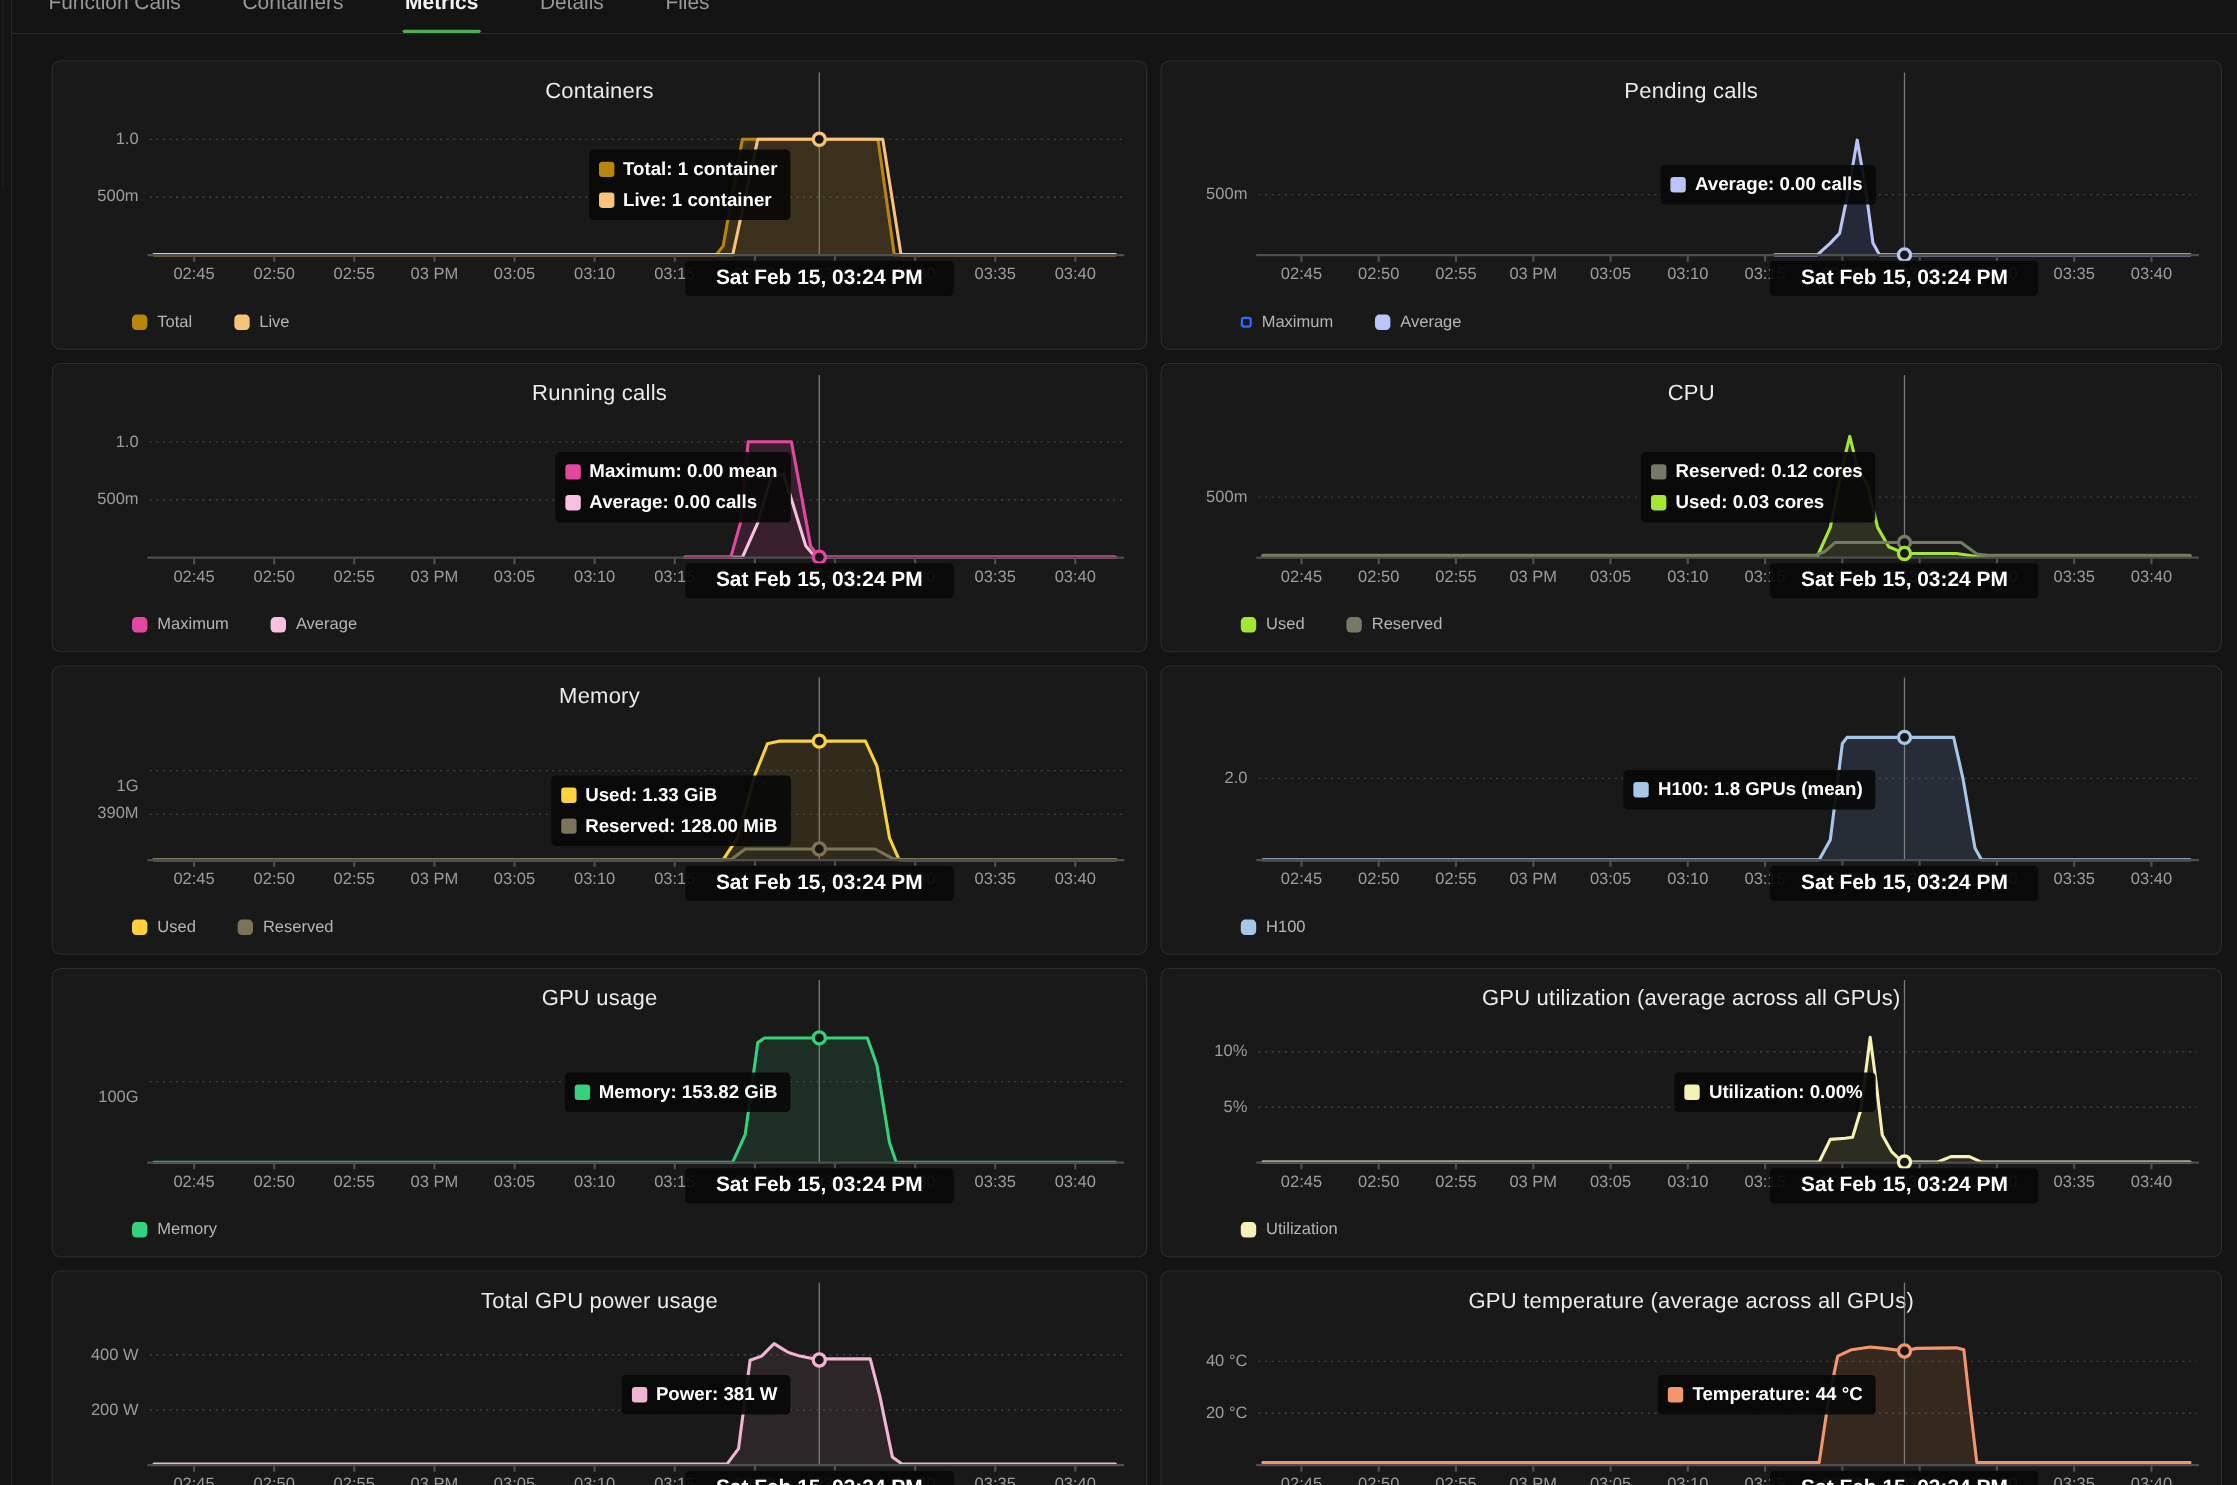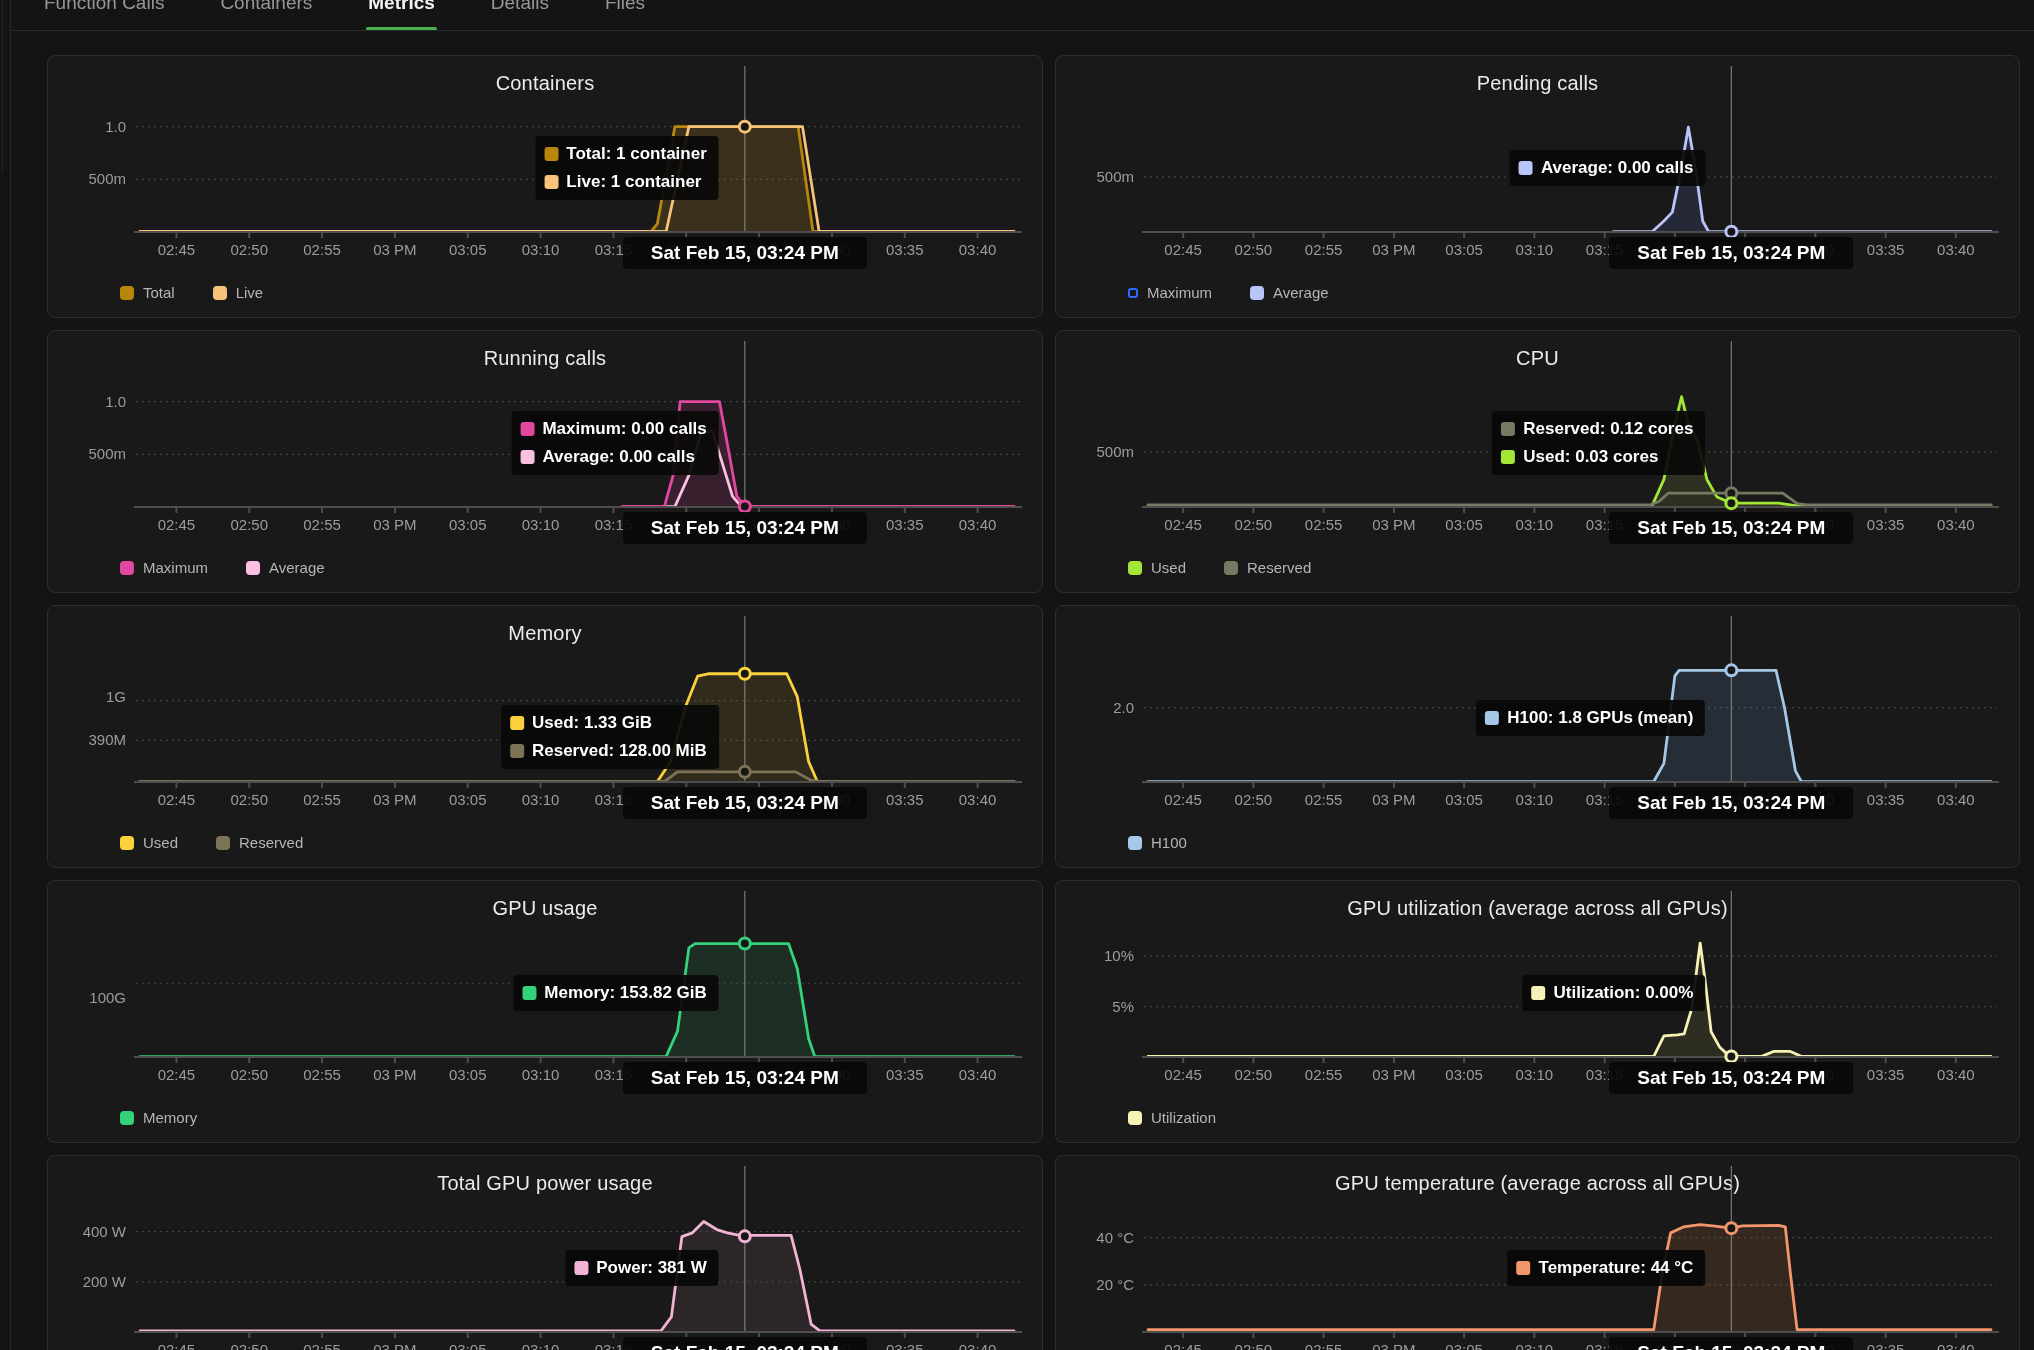--- a/index.html
+++ b/index.html
@@ -219,21 +219,21 @@
       <div class="xlab" style="left: 492.554px; top: 185px;">03:10</div>
       <div class="xlab" style="left: 565.446px; top: 185px;">03:15</div>
       <div class="xlab" style="left: 638.25px; top: 185px;">03:20</div>
       <div class="xlab" style="left: 711.054px; top: 185px;">03:25</div>
       <div class="xlab" style="left: 783.946px; top: 185px;">03:30</div>
       <div class="xlab" style="left: 856.75px; top: 185px;">03:35</div>
       <div class="xlab" style="left: 929.554px; top: 185px;">03:40</div>
       <div class="tip stip" style="left: 670.808px; top: 80px;">
         <div class="trow">
           <span class="chip" style="background: rgb(226, 72, 159);"></span>
-          <span>Maximum: 0.00 calls</span>
+          <span>Maximum: 0.00 mean</span>
         </div>
         <div class="trow">
           <span class="chip" style="background: rgb(249, 192, 226);"></span>
           <span>Average: 0.00 calls</span>
         </div>
       </div>
       <div class="tip dtip" style="left: 696.808px; top: 181px;">Sat Feb 15, 03:24 PM</div>
       <div class="legend">
         <div class="litem">
           <span class="sw" style="background: rgb(226, 72, 159);"></span>
@@ -322,21 +322,21 @@
         <line x1="492.5542" x2="492.5542" y1="176" y2="182" class="axis"></line>
         <line x1="565.4458" x2="565.4458" y1="176" y2="182" class="axis"></line>
         <line x1="638.25" x2="638.25" y1="176" y2="182" class="axis"></line>
         <line x1="711.0542" x2="711.0542" y1="176" y2="182" class="axis"></line>
         <line x1="783.9458" x2="783.9458" y1="176" y2="182" class="axis"></line>
         <line x1="856.75" x2="856.75" y1="176" y2="182" class="axis"></line>
         <line x1="929.5542" x2="929.5542" y1="176" y2="182" class="axis"></line>
         <circle cx="696.808" cy="67.7655172413793" r="5.5" class="marker" stroke="#fbd23c"></circle>
         <circle cx="696.808" cy="165.82758620689654" r="5.5" class="marker" stroke="#7d7357"></circle>
       </svg>
-      <div class="ylab" style="top: 82px; text-align: right;">1G</div>
+      <div class="ylab" style="top: 100px; text-align: right;">1G</div>
       <div class="ylab" style="top: 125.334px;">390M</div>
       <div class="xlab" style="left: 128.446px; top: 185px;">02:45</div>
       <div class="xlab" style="left: 201.25px; top: 185px;">02:50</div>
       <div class="xlab" style="left: 274.054px; top: 185px;">02:55</div>
       <div class="xlab" style="left: 346.946px; top: 185px;">03 PM</div>
       <div class="xlab" style="left: 419.75px; top: 185px;">03:05</div>
       <div class="xlab" style="left: 492.554px; top: 185px;">03:10</div>
       <div class="xlab" style="left: 565.446px; top: 185px;">03:15</div>
       <div class="xlab" style="left: 638.25px; top: 185px;">03:20</div>
       <div class="xlab" style="left: 711.054px; top: 185px;">03:25</div>

